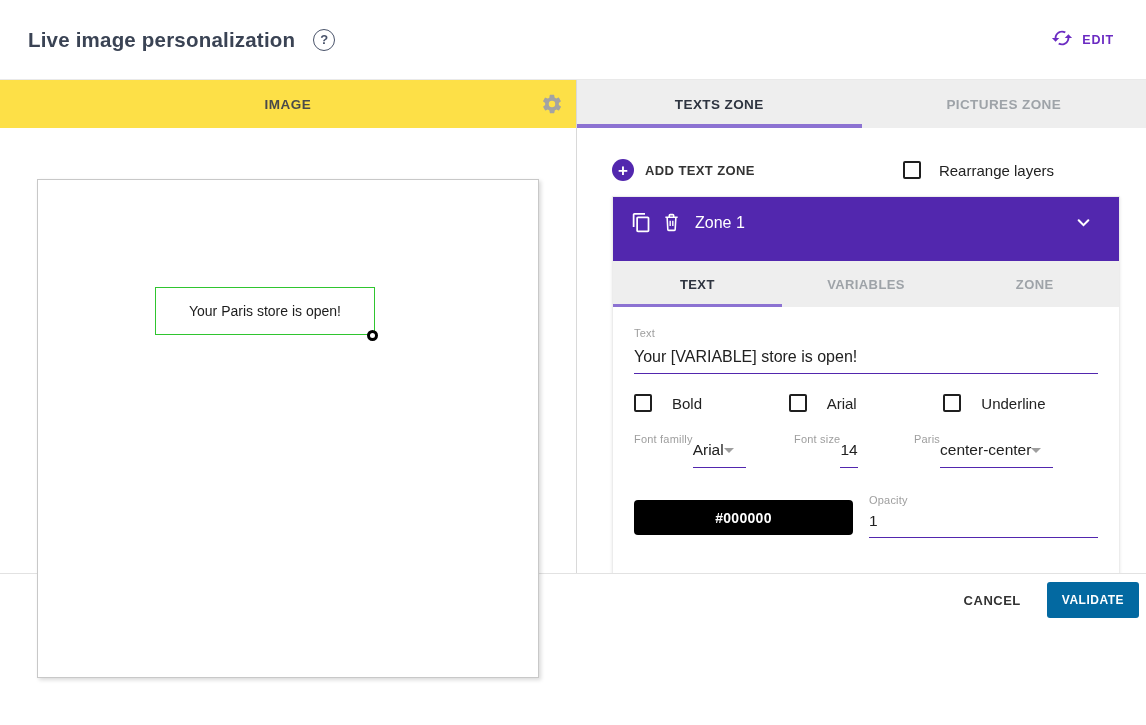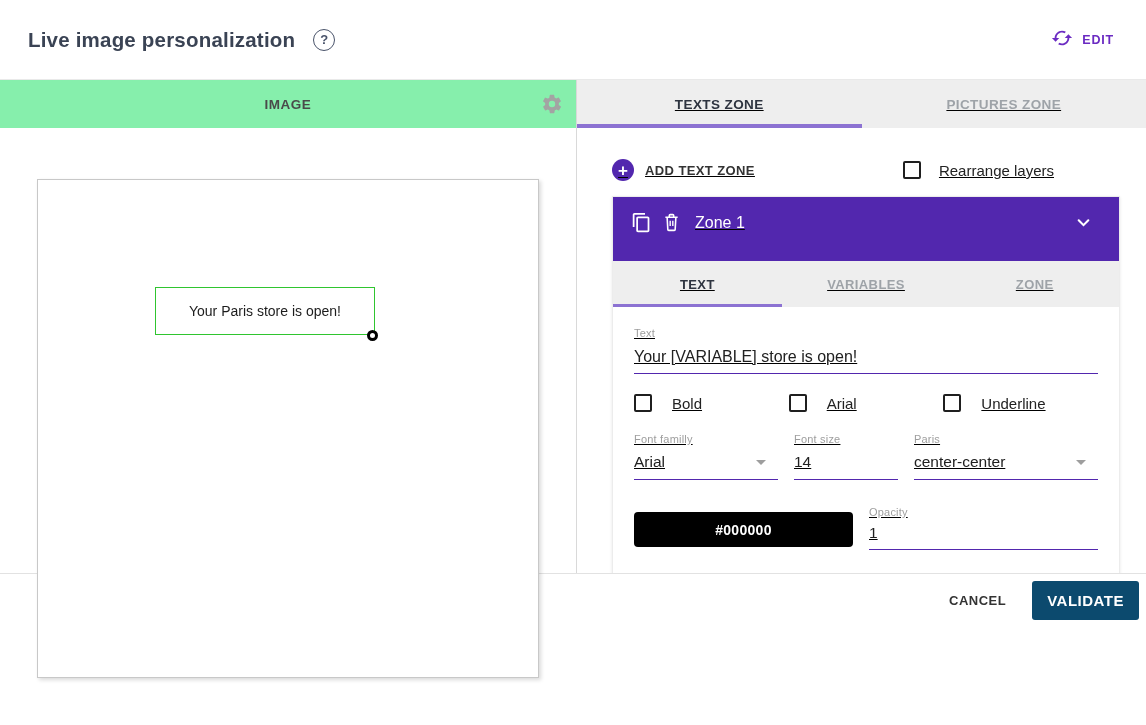--- a/index.html
+++ b/index.html
@@ -18,39 +18,39 @@
   .edit-btn { display:flex; align-items:center; gap:9px; cursor:pointer; padding:6px 8px; }
   .edit-btn svg { width:22px; height:22px; }
   .edit-label { font-size:12.5px; font-weight:700; color:#6b2bc2; letter-spacing:.8px; }
 
   
   .main { flex:1; display:flex; min-height:0; }
 
   
   .left-panel { width:577px; flex:0 0 577px; border-right:1px solid #d9d9d9;
                 display:flex; flex-direction:column; background:#fff; }
-  .panel-header { height:48px; flex:0 0 48px; background:#86efac; position:relative;
+  .panel-header { height:48px; flex:0 0 48px; background:#fde047; position:relative;
                   display:flex; align-items:center; justify-content:center; }
   .panel-header-title { font-size:13.5px; font-weight:700; color:#4a4a4a; letter-spacing:.5px; }
   .gear-btn { position:absolute; right:13px; top:13px; width:22px; height:22px; cursor:pointer; }
   .gear-btn svg { width:22px; height:22px; fill:#a3a3a3; }
 
   .canvas-area { flex:1; position:relative; background:#fff; }
   .canvas { position:absolute; left:37px; top:51px; width:502px; height:499px;
             background:#fff; border:1px solid #c8c8c8;
             box-shadow:2px 2px 4px rgba(0,0,0,.15); }
   .text-zone { position:absolute; left:117px; top:107px; width:220px; height:48px;
                border:1px solid #2fc52f; display:flex; align-items:center;
                justify-content:center; cursor:move; }
   .text-zone-label { font-size:14px; color:#1c1c1c; }
   .resize-handle { position:absolute; right:-4px; bottom:-7px; width:11px; height:11px;
                    background:#fff; border:3px solid #000; border-radius:50%; cursor:nwse-resize; }
 
   
-  .right-panel { flex:1; display:flex; flex-direction:column; background:#7f1d1d; min-width:0;text-decoration:underline; }
+  .right-panel { flex:1; display:flex; flex-direction:column; background:#7f1d1d; min-width:0; }
   .tabs-header { height:48px; flex:0 0 48px; background:#eeeeee; display:flex; }
   .top-tab { flex:1; position:relative; display:flex; align-items:center; justify-content:center;
              font-size:13.5px; font-weight:700; letter-spacing:.4px; color:#9ea3a8; cursor:pointer; }
   .top-tab.active { color:#2e3440; }
   .top-tab.active::after { content:""; position:absolute; left:0; right:0; bottom:0;
                            height:4px; background:#8c72d2; }
 
   .panel-body { flex:1; padding:0 26px 0 35px; background:#fff; }
 
   .add-row { margin-top:22px; height:40px; display:flex; align-items:center; }
@@ -84,21 +84,21 @@
   .field-label { font-size:11px; color:#9e9e9e; letter-spacing:.2px; }
   .field-text { margin-top:0; }
   .field-text .field-value { margin-top:9px; font-size:16px; color:#212121;
                              border-bottom:1.5px solid #5227ae; padding-bottom:7px; cursor:text; }
 
   .checks-row { margin-top:20px; display:flex; }
   .check-item { flex:1; display:flex; align-items:center; gap:20px; cursor:pointer; }
   .check-label { font-size:15px; color:#222; }
 
   .font-row { margin-top:21px; display:flex; gap:16px; }
-  .f-field { display:flex; flex-direction:column; }
+  .f-field { display:flex; flex-direction:row; }
   .f-family { width:144px; } .f-size { width:104px; } .f-align { flex:1; }
   .value-row { margin-top:8px; display:flex; align-items:center; justify-content:space-between;
                border-bottom:1.5px solid #5227ae; padding-bottom:8px; cursor:pointer; }
   .value-row .val { font-size:15.5px; color:#212121; }
   .caret { width:0; height:0; border-left:5px solid transparent; border-right:5px solid transparent;
            border-top:5px solid #9e9e9e; margin-right:12px; }
 
   .color-row { margin-top:32px; display:flex; gap:16px; align-items:flex-start; }
   .swatch-btn { width:219px; height:35px; border-radius:4px; border:none; display:flex;
                 align-items:center; justify-content:center; color:#fff; font-size:14px;
@@ -107,22 +107,22 @@
   .opacity-field { flex:1; margin-top:-6px; }
   .opacity-field .field-value { margin-top:6px; font-size:15.5px; color:#212121;
                                 border-bottom:1.5px solid #5227ae; padding-bottom:7px; cursor:text; }
 
   
   .footer { height:53px; flex:0 0 53px; border-top:1px solid #e2e2e2; background:#fff;
             display:flex; align-items:center; justify-content:flex-end; padding-right:7px; gap:8px; }
   .cancel-btn { background:none; border:none; padding:10px 18px; font-size:13px; font-weight:700;
                 letter-spacing:.5px; color:#333; cursor:pointer;
                 font-family:"Liberation Sans","DejaVu Sans",sans-serif; }
-  .validate-btn { background:#0c4a6e; border:none; border-radius:3px; padding:11px 15px;
-                  font-size:15px; font-weight:700; letter-spacing:.5px; color:#fff; cursor:pointer;
+  .validate-btn { background:#0369a1; border:none; border-radius:3px; padding:11px 15px;
+                  font-size:12px; font-weight:700; letter-spacing:.5px; color:#fff; cursor:pointer;
                   font-family:"Liberation Sans","DejaVu Sans",sans-serif; }
 </style>
 </head>
 <body>
 
 <div class="app">
 
   <div class="header">
     <div class="page-title">Live image personalization</div>
     <div class="help-circle">

